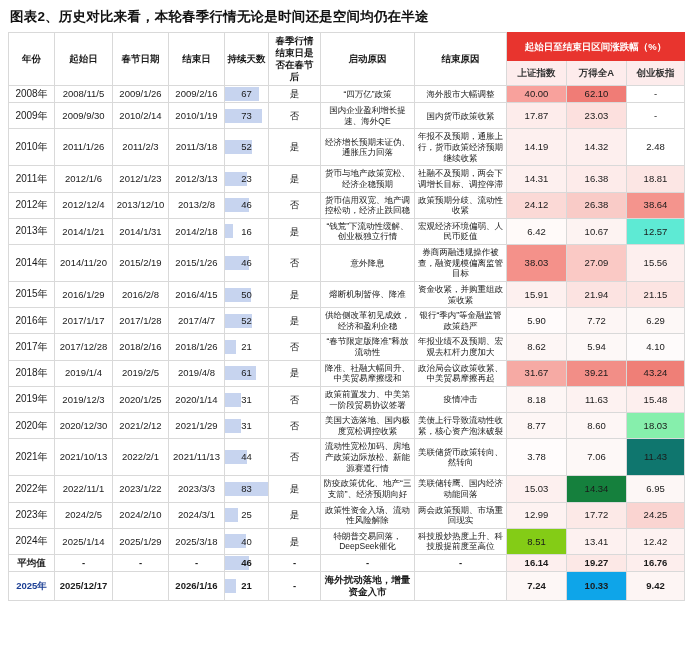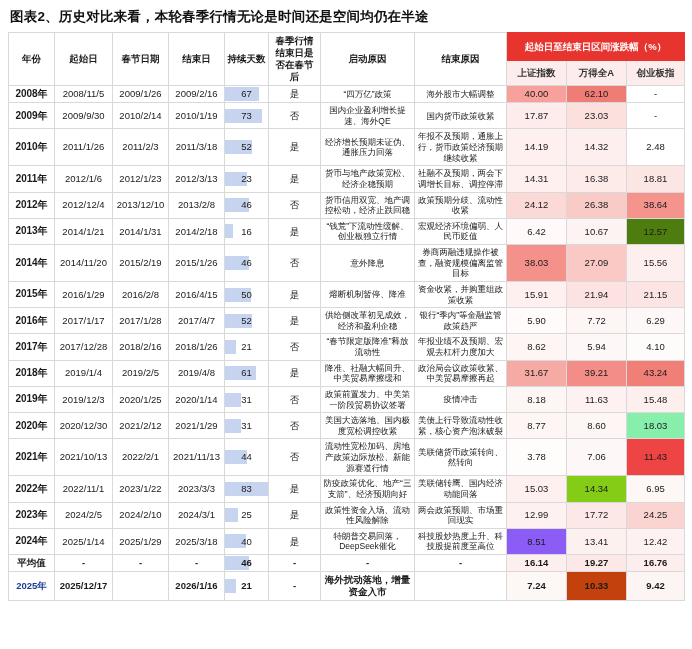--- a/index.html
+++ b/index.html
@@ -59,21 +59,21 @@
     padding: 3px 2px !important;
   }
   .hdr-sub {
     background: #fdecec !important;
     color: #333 !important;
     font-weight: bold;
     font-size: 9px;
   }
   .year-cell {
     color: #1c3f94;
-    font-weight: bold;
+    font-weight: normal;
     font-size: 10px;
   }
   .date-cell {
     font-size: 9.5px;
     color: #1a1a1a;
   }
   .days-cell {
     font-size: 9.5px;
     color: #1a1a1a;
     position: relative;
@@ -265,21 +265,21 @@
             <div class="bar-wrap">
               <div class="bar-fill" style="width: 19%;"></div>
               <span class="bar-label">16</span>
             </div>
           </td>
           <td>是</td>
           <td class="reason-cell">“钱荒”下流动性缓解、创业板独立行情</td>
           <td class="reason-cell">宏观经济环境偏弱、人民币贬值</td>
           <td class="pct" style="background:#fffaf9">6.42</td>
           <td class="pct" style="background:#fdf3f2">10.67</td>
-          <td class="pct" style="background:#4d7c0f">12.57</td>
+          <td class="pct" style="background:#5eead4">12.57</td>
         </tr>
         <tr>
           <td class="year-cell">2014年</td>
           <td class="date-cell">2014/11/20</td>
           <td class="date-cell">2015/2/19</td>
           <td class="date-cell">2015/1/26</td>
           <td class="days-cell">
             <div class="bar-wrap">
               <div class="bar-fill" style="width: 55%;"></div>
               <span class="bar-label">46</span>
@@ -409,38 +409,38 @@
             <div class="bar-wrap">
               <div class="bar-fill" style="width: 52%;"></div>
               <span class="bar-label">44</span>
             </div>
           </td>
           <td>否</td>
           <td class="reason-cell">流动性宽松加码、房地产政策边际放松、新能源赛道行情</td>
           <td class="reason-cell">美联储货币政策转向、然转向</td>
           <td class="pct" style="background:#fffcfc">3.78</td>
           <td class="pct" style="background:#fdf8f7">7.06</td>
-          <td class="pct" style="background:#ef4444">11.43</td>
+          <td class="pct" style="background:#0f766e">11.43</td>
         </tr>
         <tr>
           <td class="year-cell">2022年</td>
           <td class="date-cell">2022/11/1</td>
           <td class="date-cell">2023/1/22</td>
           <td class="date-cell">2023/3/3</td>
           <td class="days-cell">
             <div class="bar-wrap">
               <div class="bar-fill" style="width: 100%;"></div>
               <span class="bar-label">83</span>
             </div>
           </td>
           <td>是</td>
           <td class="reason-cell">防疫政策优化、地产“三支箭”、经济预期向好</td>
           <td class="reason-cell">美联储转鹰、国内经济动能回落</td>
           <td class="pct" style="background:#fdf0ef">15.03</td>
-          <td class="pct" style="background:#84cc16">14.34</td>
+          <td class="pct" style="background:#15803d">14.34</td>
           <td class="pct" style="background:#fdf7f6">6.95</td>
         </tr>
         <tr>
           <td class="year-cell">2023年</td>
           <td class="date-cell">2024/2/5</td>
           <td class="date-cell">2024/2/10</td>
           <td class="date-cell">2024/3/1</td>
           <td class="days-cell">
             <div class="bar-wrap">
               <div class="bar-fill" style="width: 30%;"></div>
@@ -461,21 +461,21 @@
           <td class="date-cell">2025/3/18</td>
           <td class="days-cell">
             <div class="bar-wrap">
               <div class="bar-fill" style="width: 48%;"></div>
               <span class="bar-label">40</span>
             </div>
           </td>
           <td>是</td>
           <td class="reason-cell">特朗普交易回落，DeepSeek催化</td>
           <td class="reason-cell">科技股炒热度上升、科技股提前度至高位</td>
-          <td class="pct" style="background:#8b5cf6">8.51</td>
+          <td class="pct" style="background:#84cc16">8.51</td>
           <td class="pct" style="background:#fdf1f0">13.41</td>
           <td class="pct" style="background:#fdf2f1">12.42</td>
         </tr>
         <tr class="avg-row">
           <td class="year-cell">平均值</td>
           <td class="date-cell">-</td>
           <td class="date-cell">-</td>
           <td class="date-cell">-</td>
           <td class="days-cell">
             <div class="bar-wrap">
@@ -498,19 +498,19 @@
           <td class="days-cell">
             <div class="bar-wrap">
               <div class="bar-fill" style="width: 25%;"></div>
               <span class="bar-label">21</span>
             </div>
           </td>
           <td>-</td>
           <td class="reason-cell">海外扰动落地，增量资金入市</td>
           <td class="reason-cell"></td>
           <td class="pct" style="background:#fdf7f6">7.24</td>
-          <td class="pct" style="background:#c2410c">10.33</td>
+          <td class="pct" style="background:#0ea5e9">10.33</td>
           <td class="pct" style="background:#fdf5f4">9.42</td>
         </tr>
       </tbody>
   </table>
 
 </div>
 
 </body></html>

